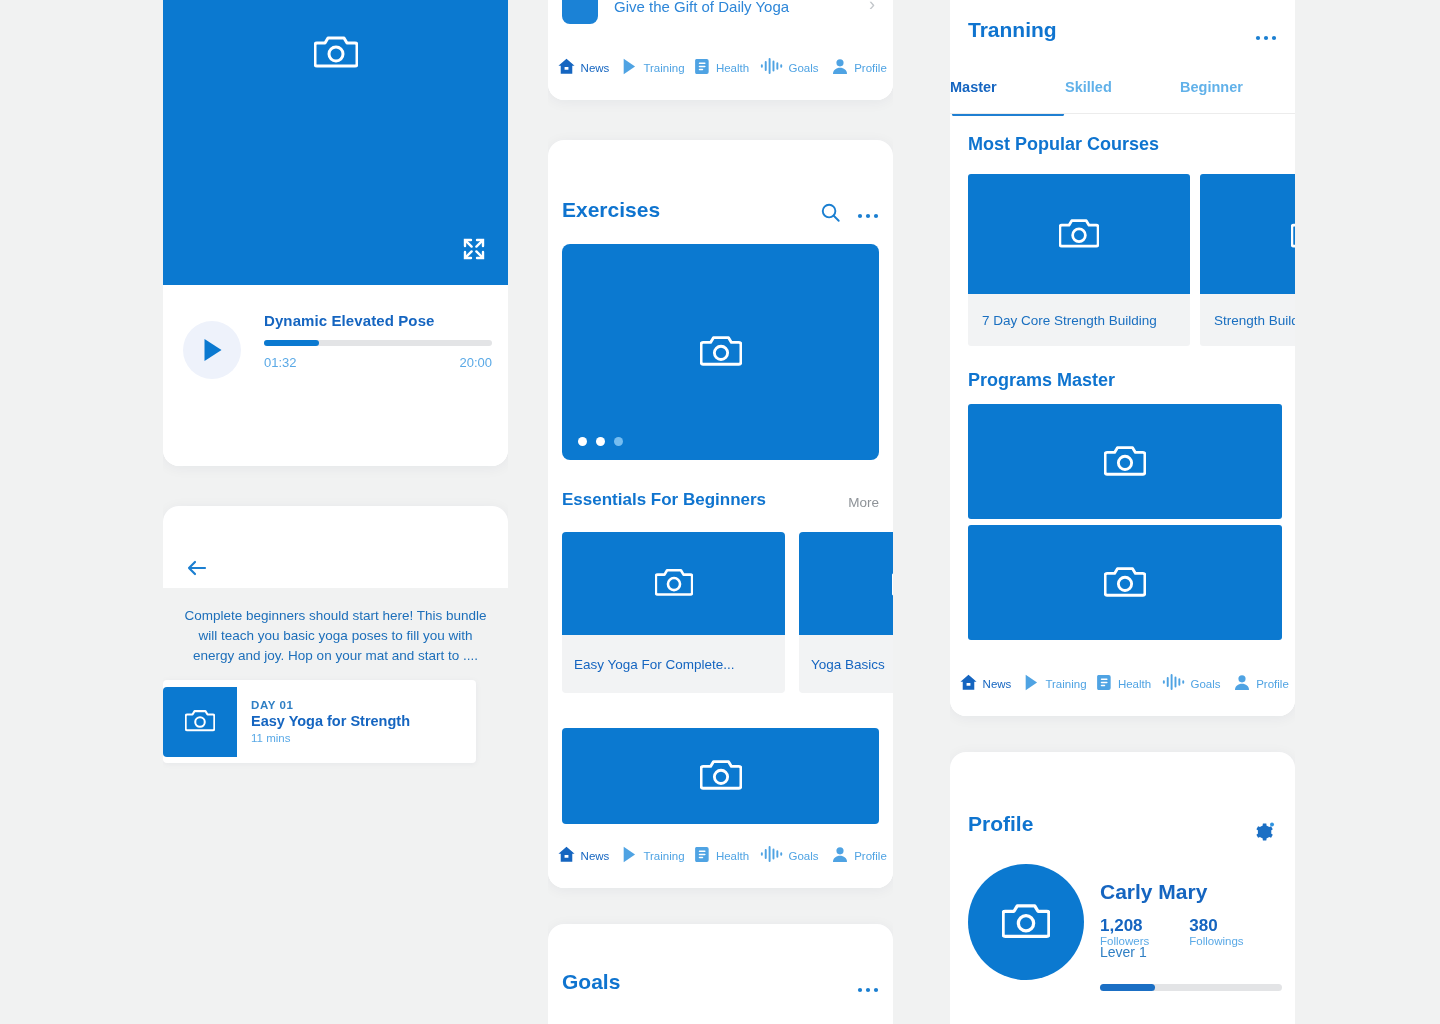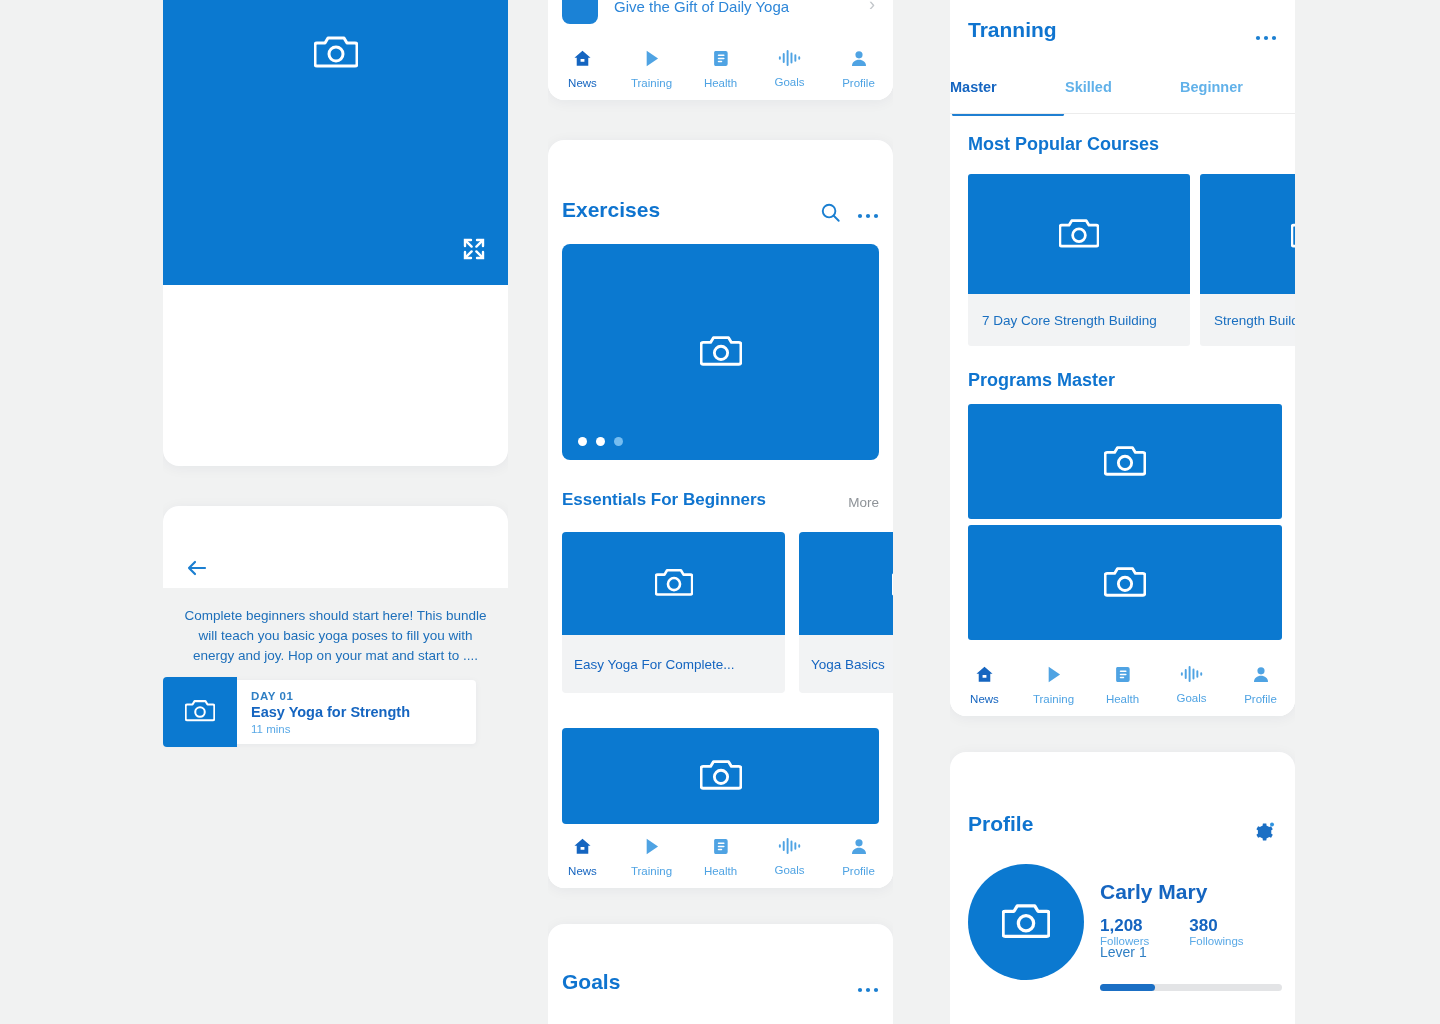--- a/index.html
+++ b/index.html
@@ -65,41 +65,41 @@
   #p1-detail .detail-body { position:absolute; left:0; top:82px; width:345px; bottom:0; background:#f1f2f2; }
   .desc {
     margin: 18px 14px 0 14px; text-align:center; font-size:13.5px; line-height:20px; color:#1d6fba;
   }
   .sched-wrap { margin: 24px 0 0 16px; }
   .sched-title { font-size:20px; font-weight:700; color:#0f74cf; display:inline-block; }
   .sched-rule { margin-top:5px; width:136px; height:3px; background:#1f7fd2; border-radius:2px; }
   .sched-list { margin-top:14px; }
   .sched-item {
     position:relative; display:flex; align-items:center;
-    background:#fff; border-radius:4px; height:64px; width:313px; margin:0 0 24px 0;
+    background:#fff; border-radius:4px; height:83px; width:313px; margin:0 0 24px 0;
     box-shadow:0 1px 6px rgba(20,40,70,0.05);
   }
   .sched-thumb {
     width:74px; height:70px; background:#0b79d0; flex:0 0 74px;
     display:flex; align-items:center; justify-content:center; border-radius:4px 0 0 4px;
   }
   .sched-text { padding-left:14px; }
   .sched-day { font-size:11.5px; font-weight:700; color:#2f7fc4; letter-spacing:.6px; }
   .sched-name { font-size:14.5px; font-weight:700; color:#1565c0; margin-top:2px; }
   .sched-mins { font-size:11.5px; color:#5aa9e6; margin-top:3px; }
 
   
   #p2-top { top:-88px; height:188px; border-radius:16px; }
   .promo-row { position:absolute; left:14px; top:76px; display:flex; align-items:center; width:317px; }
   .promo-thumb { width:36px; height:36px; background:#1b82d6; border-radius:8px; flex:0 0 36px; }
   .promo-text { margin-left:16px; font-size:15px; color:#2d86d8; font-weight:500; }
   .promo-chev { position:absolute; right:4px; top:6px; color:#c2c6ca; font-size:18px; }
 
   .tabbar { position:absolute; left:0; width:345px; height:64px; display:flex; background:#fff; }
-  .tabitem { flex:1; display:flex; flex-direction:column; align-items:center; justify-content:center; gap:4px; }
+  .tabitem { flex:1; display:flex; align-items:center; justify-content:center; gap:4px; }
   .tabitem .tlabel { font-size:11.5px; color:#4fa3e3; }
   .tabitem.active .tlabel { color:#1565c0; font-weight:500; }
 
   #p2-ex { top:140px; height:748px; border-radius:16px; }
   .sec-title { font-size:21px; font-weight:700; color:#0f74cf; }
   #p2-ex .hd { position:absolute; left:14px; top:58px; }
   #p2-ex .hd-icons { position:absolute; right:14px; top:62px; display:flex; align-items:center; gap:16px; }
   .hero {
     position:absolute; left:14px; top:104px; width:317px; height:216px;
     background:#0b79d0; border-radius:8px;
@@ -178,20 +178,31 @@
             </svg>
         </span>
         <span id="p1-expand">
           <svg width="24" height="24" viewBox="0 0 24 24">
               <g fill="none" stroke="#fff" stroke-width="2.4" stroke-linecap="round">
                 <path d="M3 9V3h6M21 9V3h-6M3 15v6h6M21 15v6h-6"></path>
                 <path d="M3.6 3.6l6 6M20.4 3.6l-6 6M3.6 20.4l6-6M20.4 20.4l-6-6"></path>
               </g>
             </svg>
         </span>
+      </div>
+      <div id="p1-player">
+        <div class="play-circle">
+          <span class="play-tri"></span>
+        </div>
+        <div class="track-title">Dynamic Elevated Pose</div>
+        <div class="track-bar">
+          <div class="fill" id="p1-fill" style="width: 24%;"></div>
+        </div>
+        <div class="track-time-l">01:32</div>
+        <div class="track-time-r">20:00</div>
       </div>
     </div>
 
     <div class="card" id="p1-detail">
       <span id="p1-back">
         <svg width="28" height="28" viewBox="0 0 28 28">
             <g fill="none" stroke="#1b7fd1" stroke-width="2.2" stroke-linecap="round" stroke-linejoin="round">
               <path d="M22 14H6M12 8l-6 6 6 6"></path>
             </g>
           </svg>

